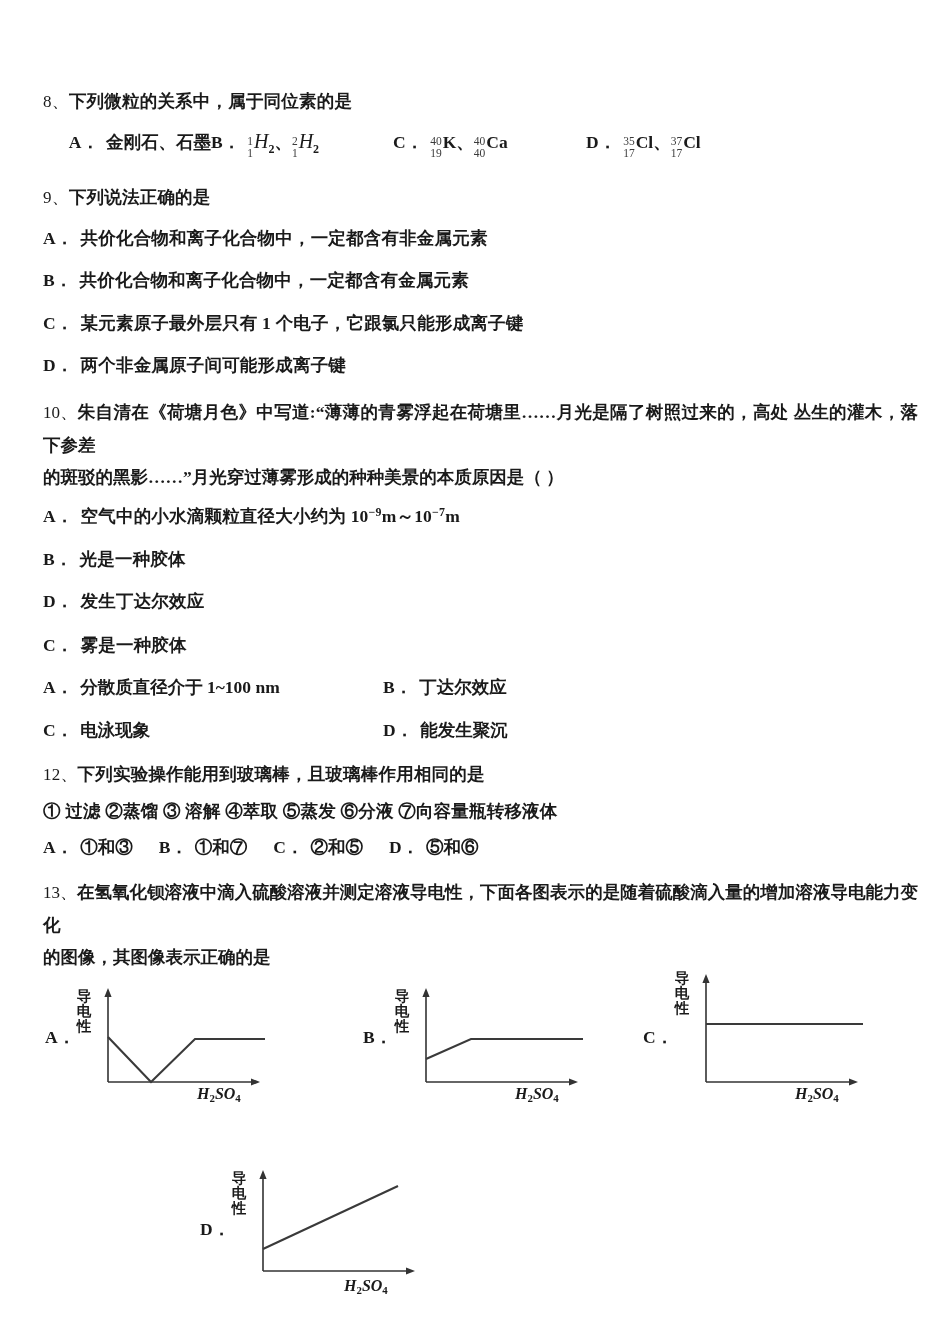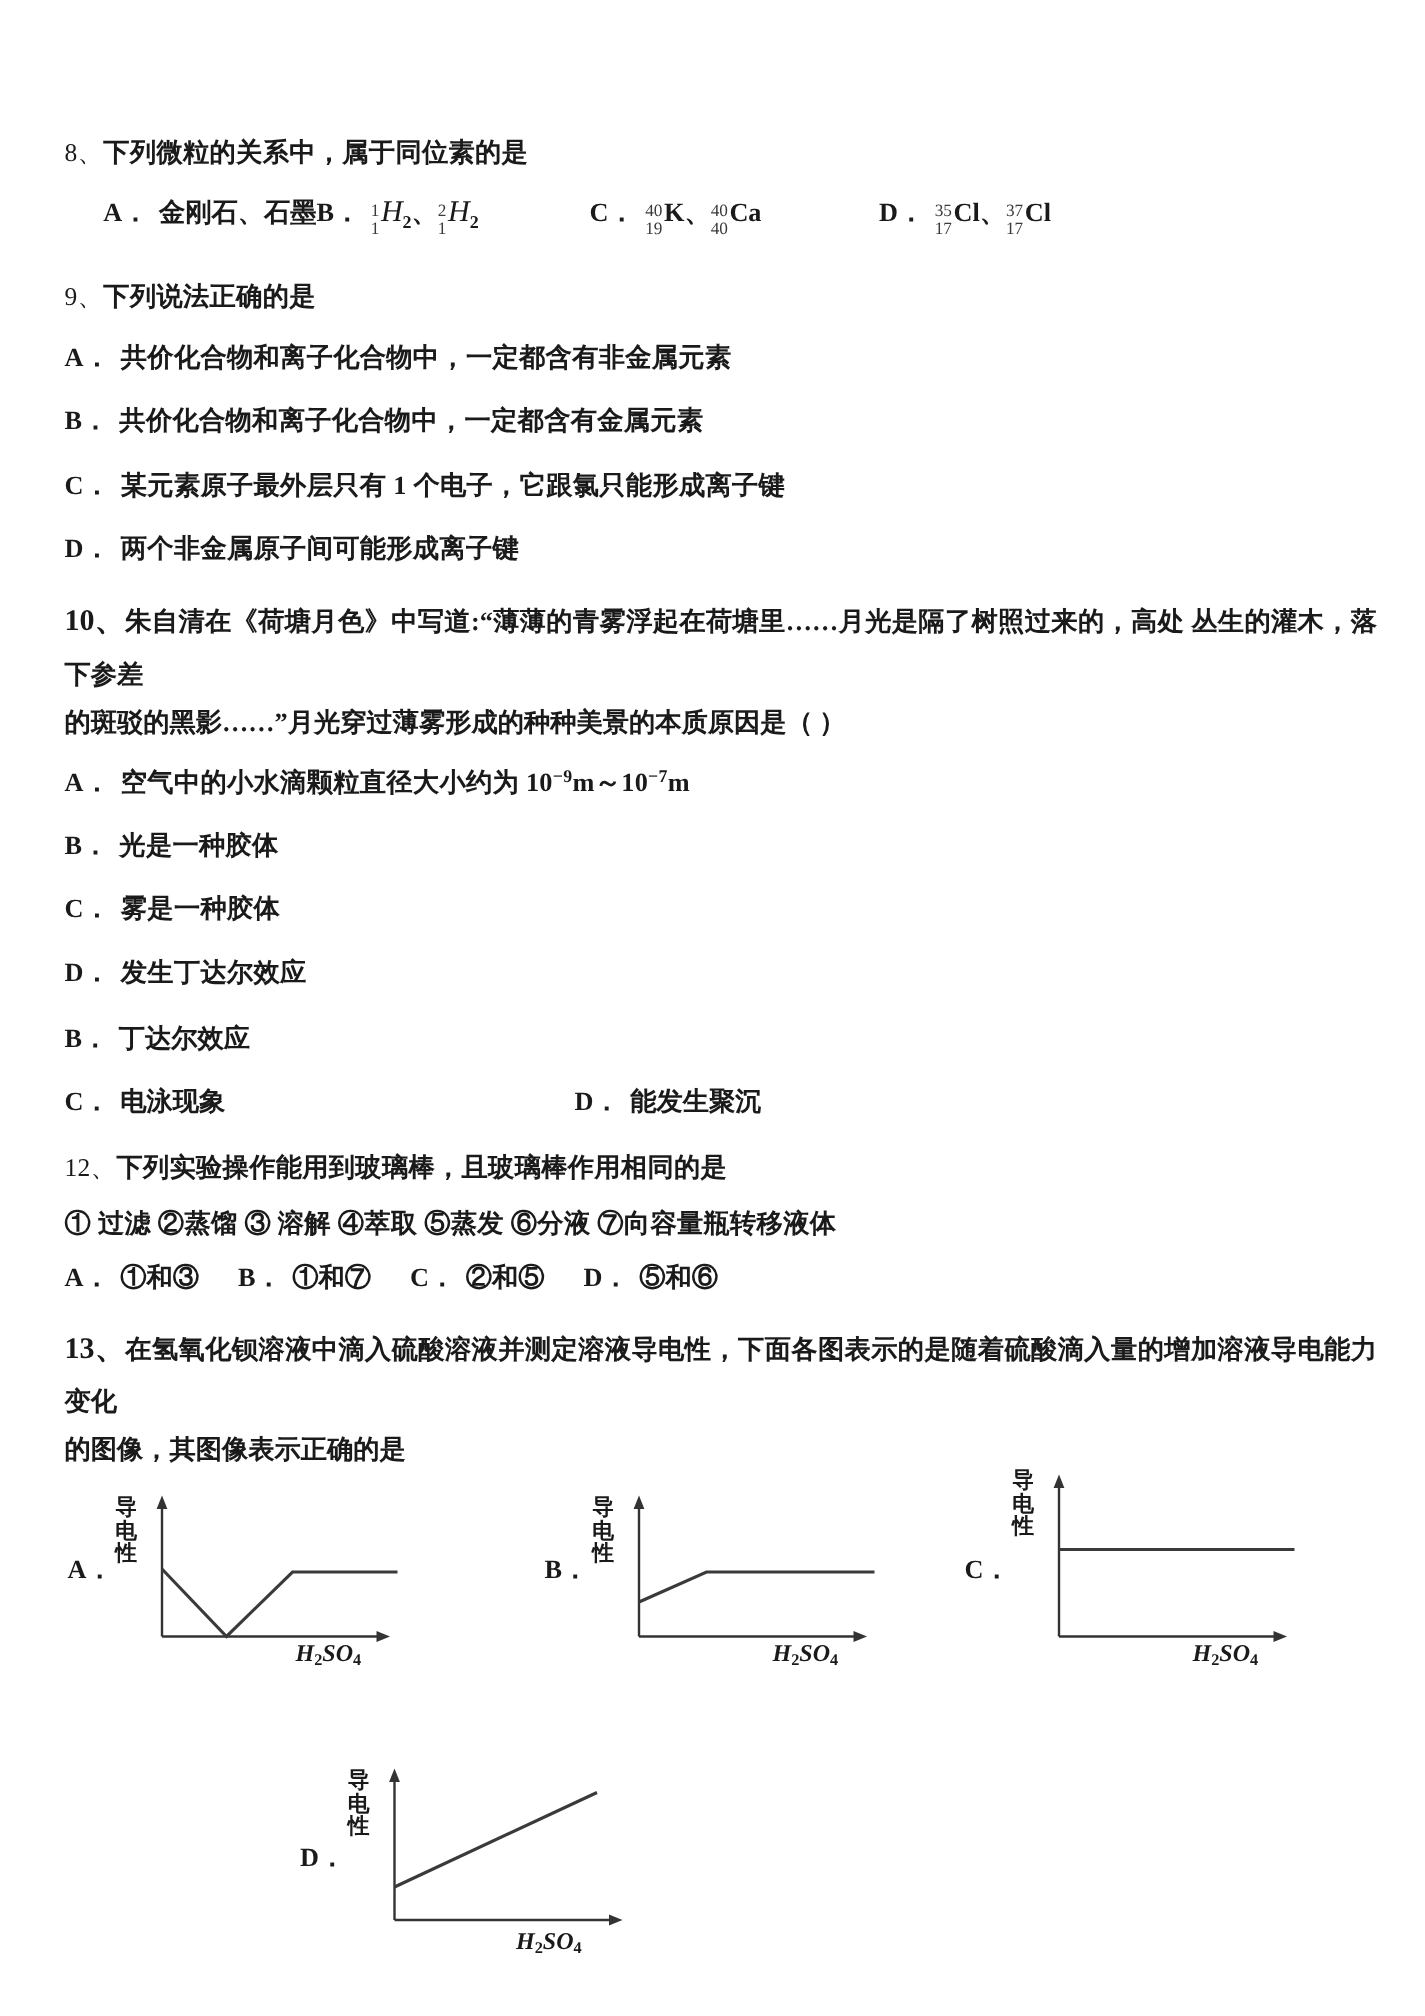--- a/index.html
+++ b/index.html
@@ -81,21 +81,21 @@
   }
   .inline-opts .cell { margin-right: 26px; white-space: nowrap; }
 
   .para {
     font-size: 17.5px;
     font-weight: bold;
     line-height: 1.85;
     margin: 0 0 6px 0;
     text-align: justify;
   }
-  .para .qnum { font-weight: bold; font-size: 20px; }
+  .para .qnum { font-weight: normal; font-size: 17px; }
 
   sub { font-size: 0.68em; vertical-align: -0.28em; }
   sup { font-size: 0.68em; vertical-align: 0.48em; }
 
   
   .iso {
     display: inline-block;
     position: relative;
     white-space: nowrap;
     vertical-align: baseline;
@@ -225,28 +225,31 @@
   </div>
   <div class="para" style="margin-bottom:10px;">
     <span>的斑驳的黑影……”月光穿过薄雾形成的种种美景的本质原因是（   ）</span>
   </div>
   <div class="opt-line" style="margin-bottom:16px;">
     <span class="opt-lbl">A．</span><span>空气中的小水滴颗粒直径大小约为 </span><span><span>10</span><sup>−9</sup><span>m</span></span><span>～</span><span><span>10</span><sup>−7</sup><span>m</span></span>
   </div>
   <div class="opt-line" style="margin-bottom:16px;">
     <span class="opt-lbl">B．</span><span>光是一种胶体</span>
   </div>
-  <div class="opt-line" style="margin-bottom:16px;">
-    <span class="opt-lbl">C．</span><span>雾是一种胶体</span>
-  </div>
   <div class="opt-line" style="margin-bottom:18px;">
     <span class="opt-lbl">D．</span><span>发生丁达尔效应</span>
   </div>
+  <div class="opt-line" style="margin-bottom:16px;">
+    <span class="opt-lbl">C．</span><span>雾是一种胶体</span>
+  </div>
 
   <div class="two-col" style="margin-bottom:16px;">
+    <div>
+      <span class="opt-lbl">A．</span><span>分散质直径介于 1~100 nm</span>
+    </div>
     <div>
       <span class="opt-lbl">B．</span><span>丁达尔效应</span>
     </div>
   </div>
   <div class="two-col" style="margin-bottom:18px;">
     <div>
       <span class="opt-lbl">C．</span><span>电泳现象</span>
     </div>
     <div>
       <span class="opt-lbl">D．</span><span>能发生聚沉</span>

